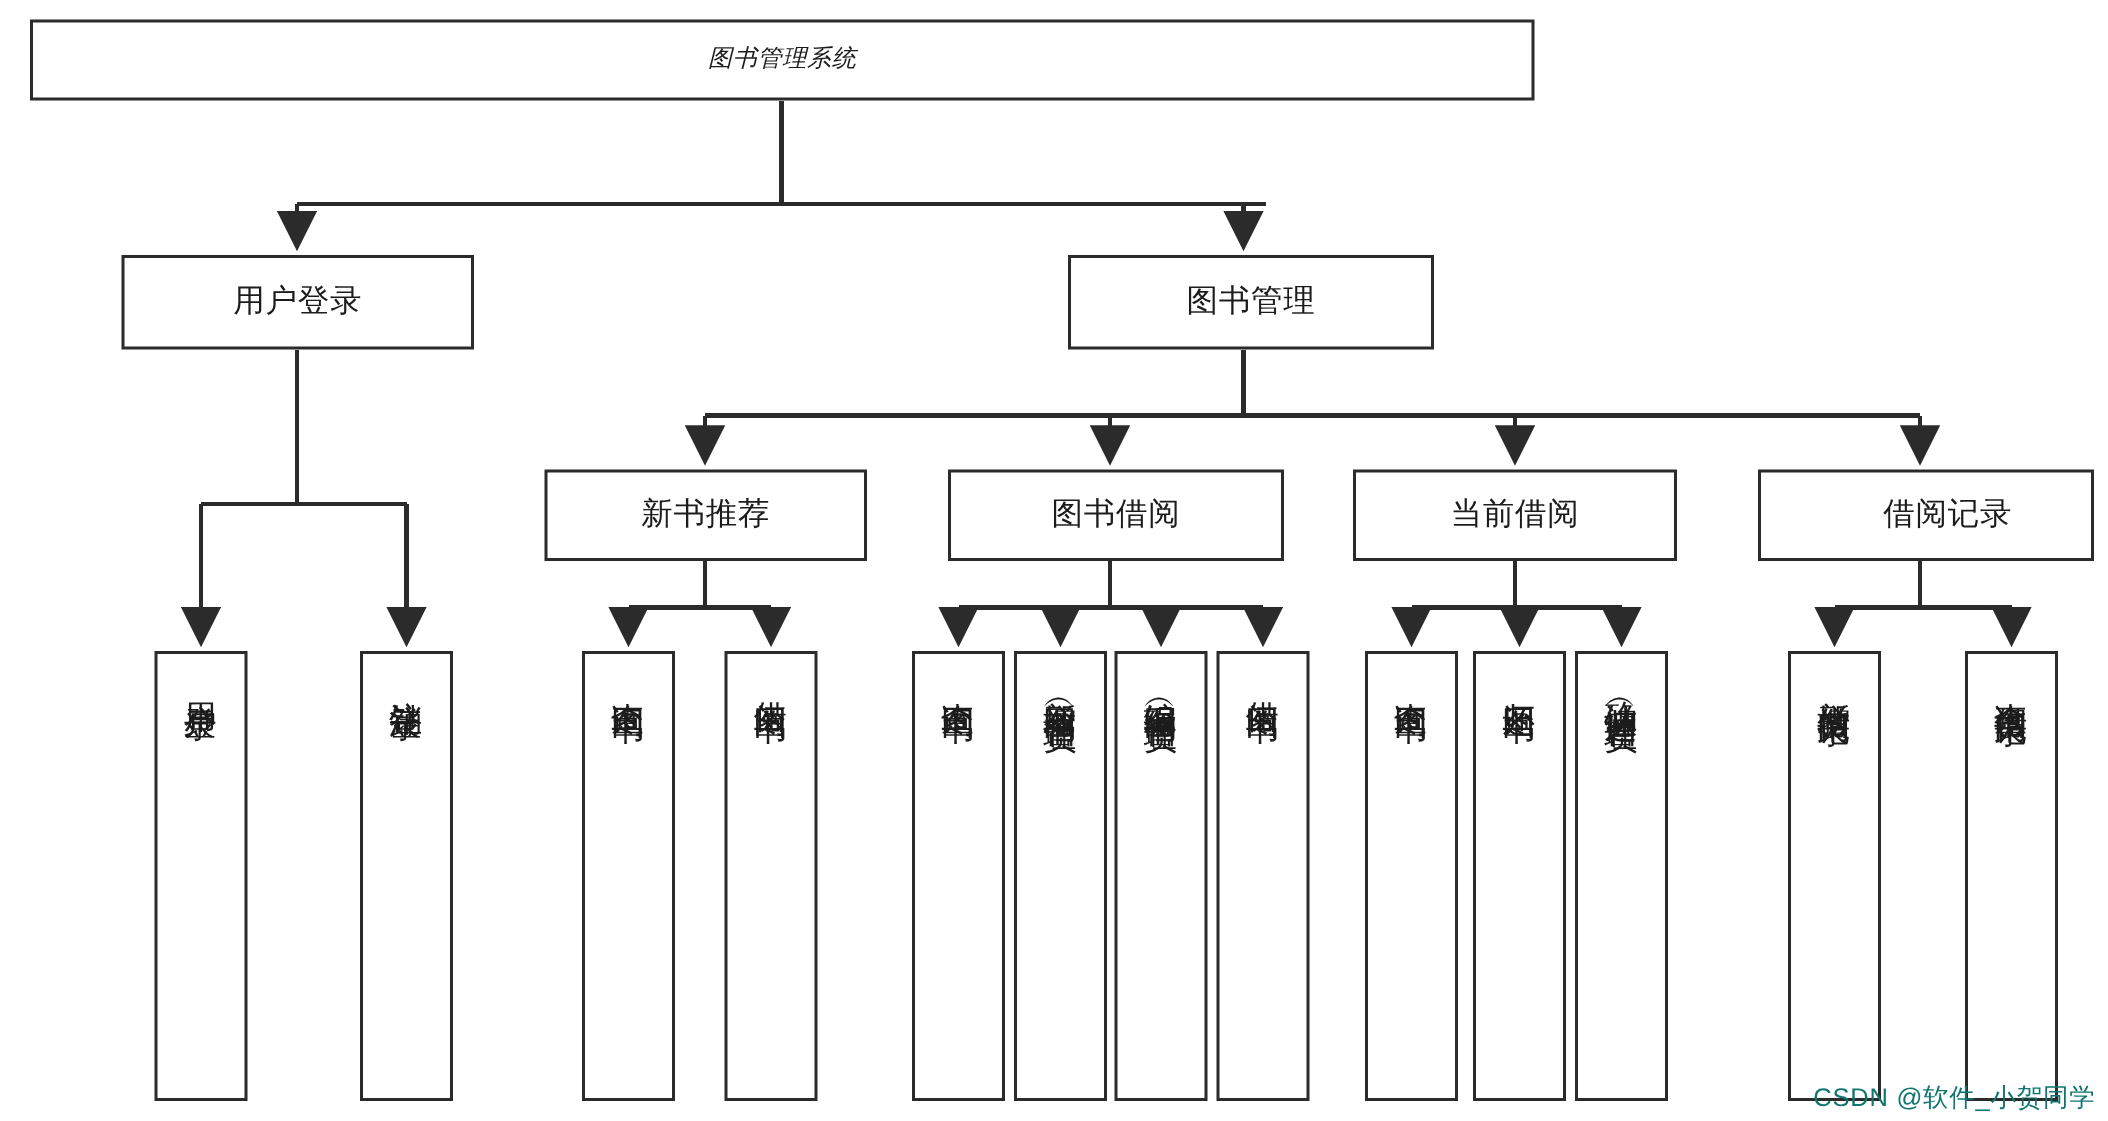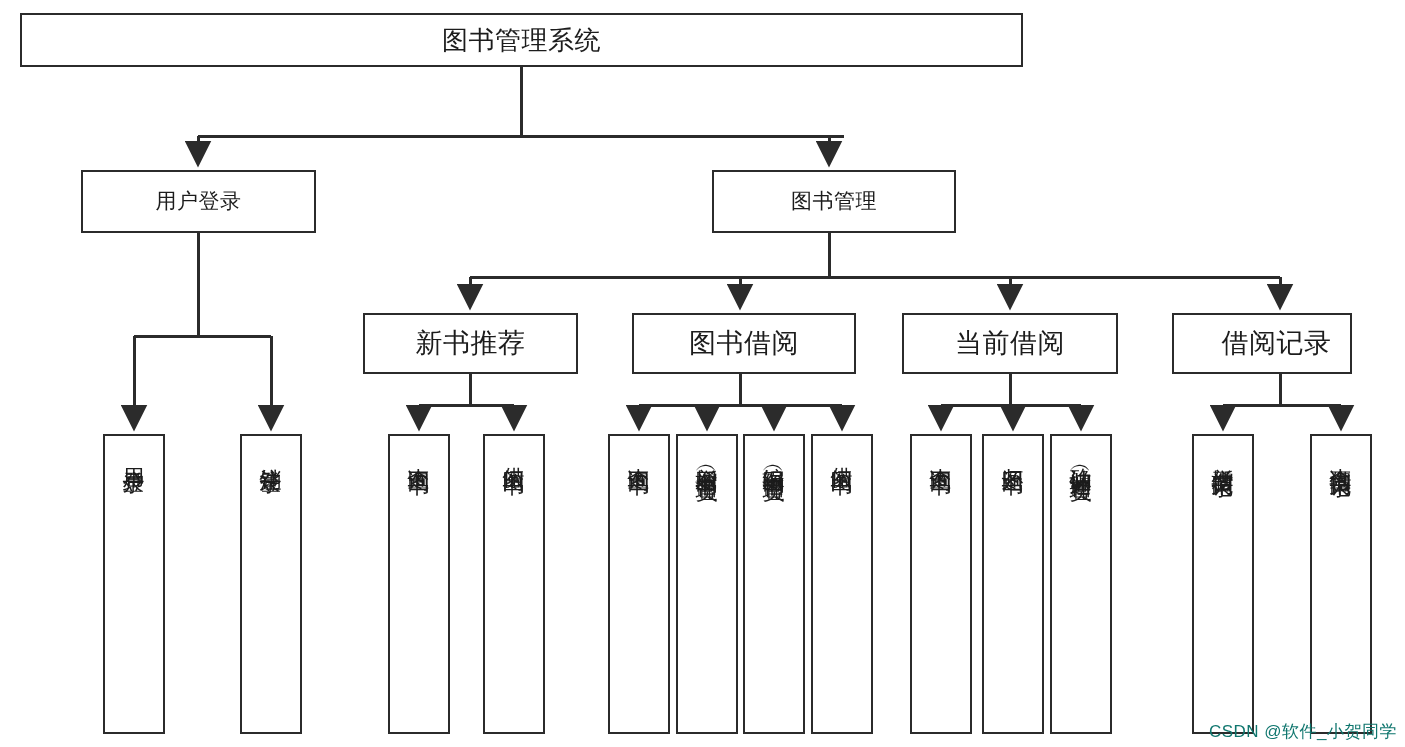--- a/index.html
+++ b/index.html
@@ -35,23 +35,23 @@
   }
   .node .lbl{
     font-size:21px;
     line-height:1.25;
     letter-spacing:0.5px;
     color:#1c1c1c;
     white-space:nowrap;
     text-align:center;
   }
   
-  .node.root .lbl{font-size:26px;}
+  .node.root .lbl{font-size:16px;font-style:italic;}
   .node.lvl2 .lbl{font-size:21px;}
-  .node.lvl3 .lbl{font-size:27px;}
+  .node.lvl3 .lbl{font-size:21px;}
 
   
   .node.leaf{
     align-items:flex-start;
     padding-top:14px;
   }
   .node.leaf .lbl{
     writing-mode:vertical-rl;
     text-orientation:upright;
     font-size:22px;
@@ -139,21 +139,21 @@
 
   <div class="node lvl3" style="left:363px;top:313px;width:215px;height:61px;">
     <span class="lbl">新书推荐</span>
   </div>
   <div class="node lvl3" style="left:632px;top:313px;width:224px;height:61px;">
     <span class="lbl">图书借阅</span>
   </div>
   <div class="node lvl3" style="left:902px;top:313px;width:216px;height:61px;">
     <span class="lbl">当前借阅</span>
   </div>
-  <div class="node lvl3" style="left:1172px;top:313px;width:180px;height:61px;padding-left:29px;">
+  <div class="node lvl3" style="left:1172px;top:313px;width:224px;height:61px;padding-left:29px;">
     <span class="lbl">借阅记录</span>
   </div>
 
   <div class="node leaf" style="left:103px;top:434px;width:62px;height:300px;">
     <span class="lbl">用户登录</span>
   </div>
   <div class="node leaf" style="left:240px;top:434px;width:62px;height:300px;">
     <span class="lbl">注销登录</span>
   </div>
 

